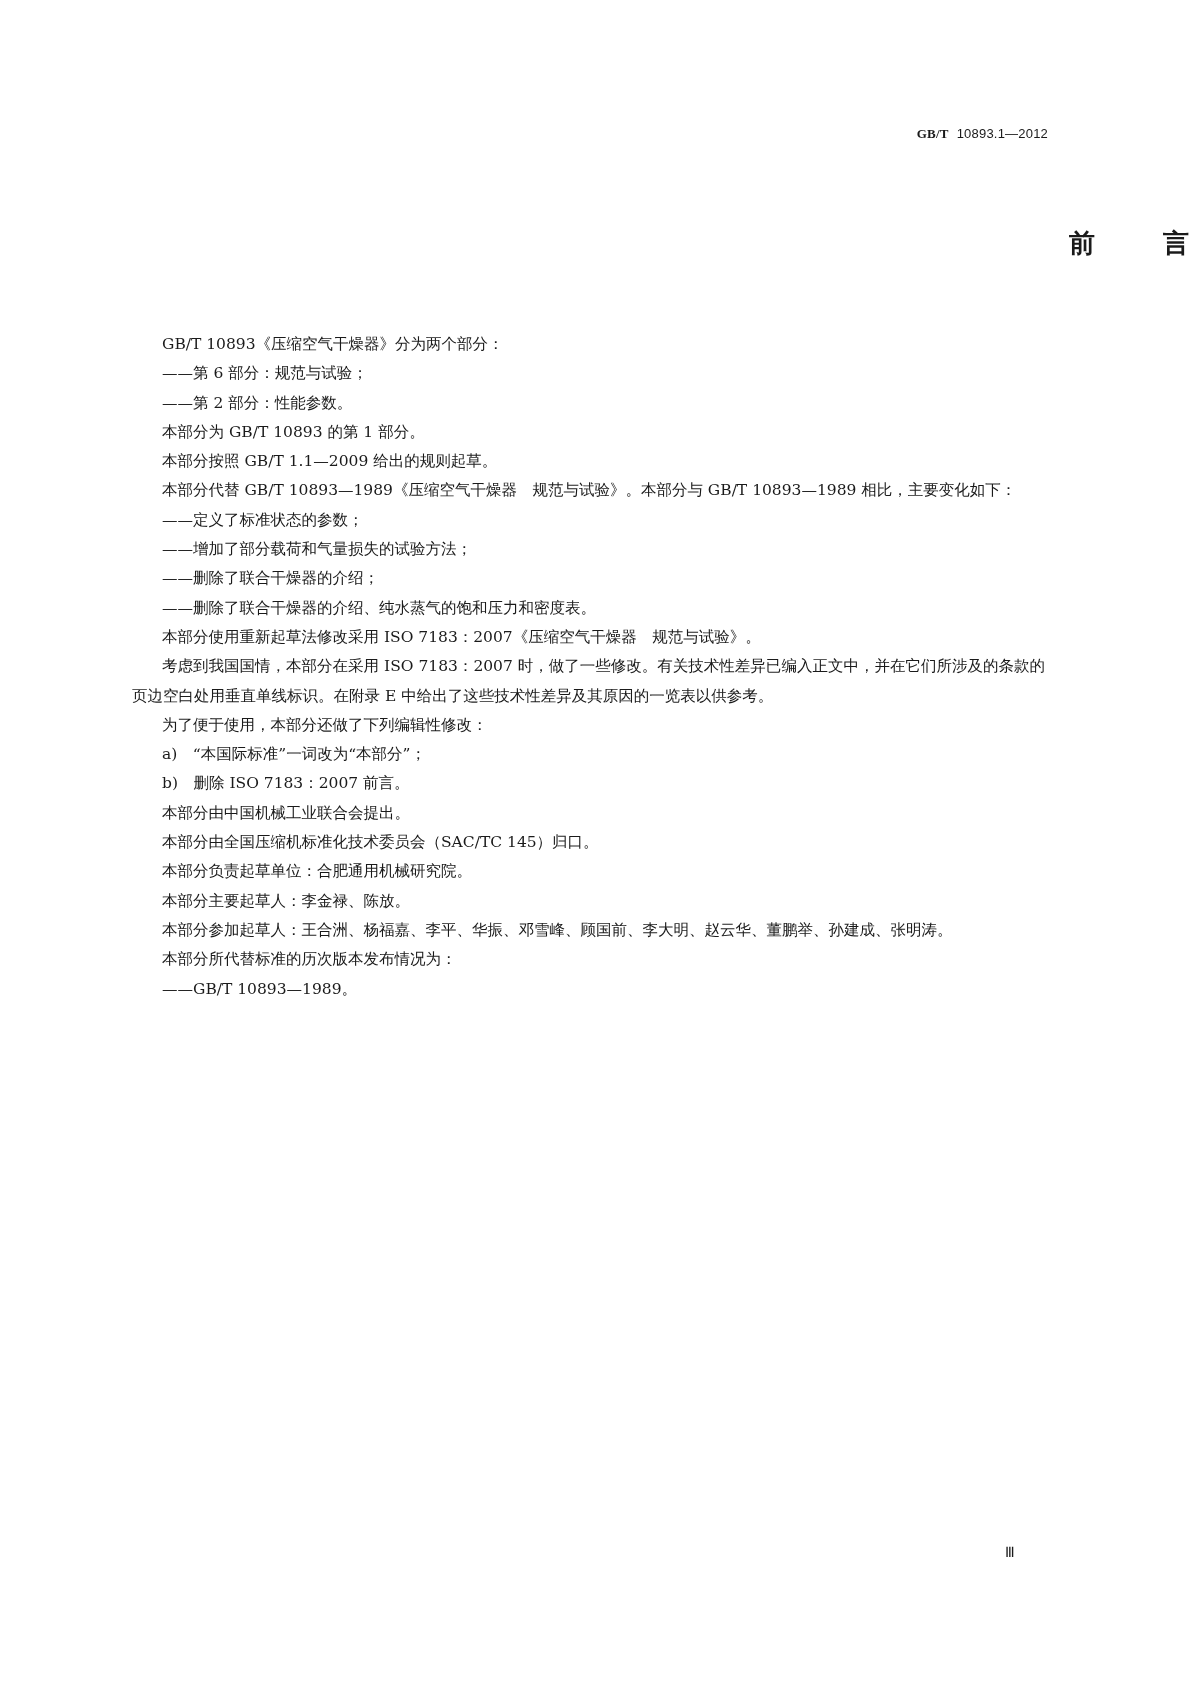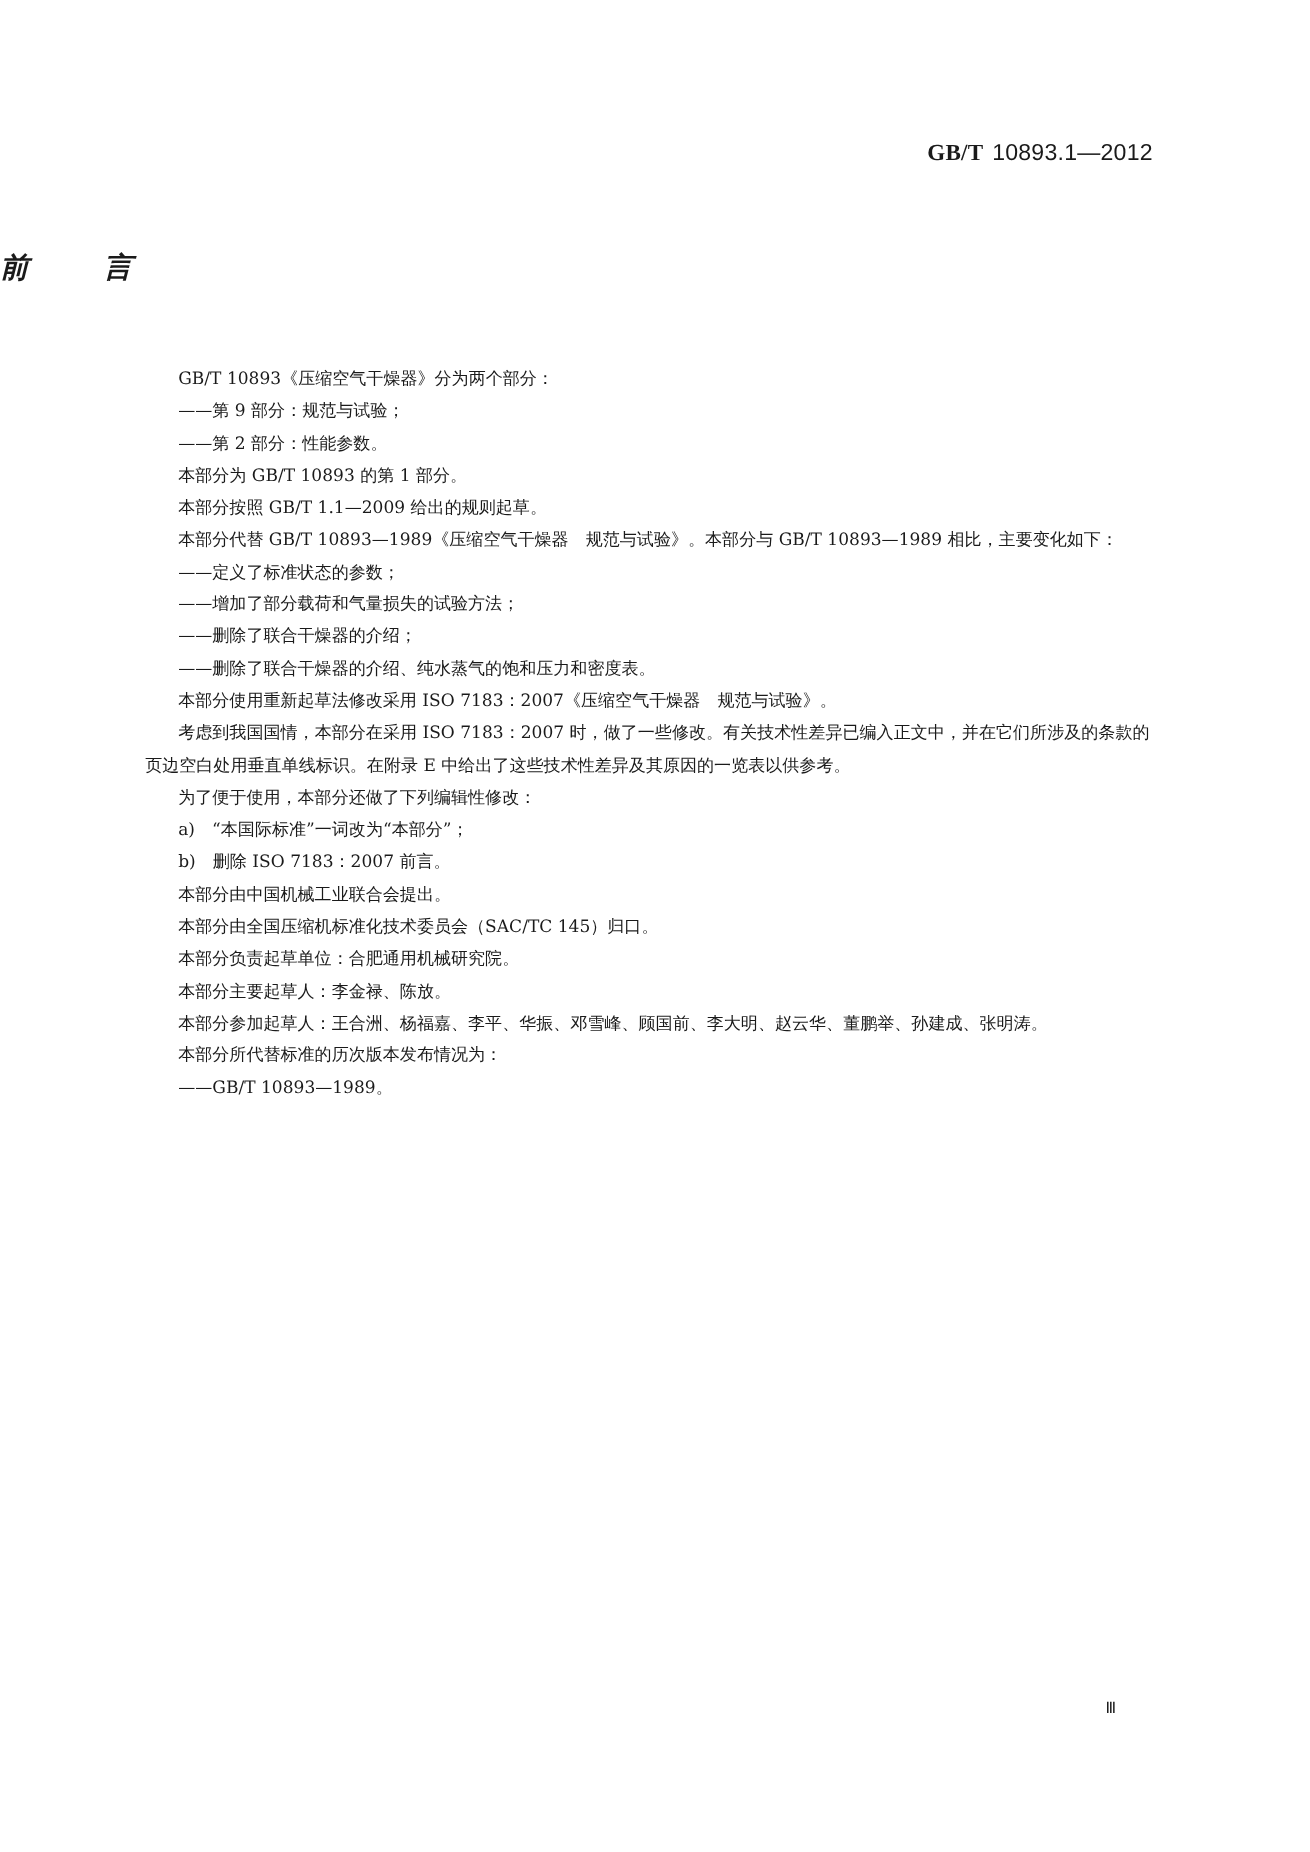--- a/index.html
+++ b/index.html
@@ -1,22 +1,22 @@
 <!DOCTYPE html>
 <html><head>
 <meta charset="utf-8">
 <style>
   html, body { margin: 0; padding: 0; background: #ffffff; }
   body { width: 1191px; height: 1684px; position: relative; overflow: hidden;
          font-family: "DejaVu Serif", "Liberation Serif", serif; color: #1a1a1a; }
-  .header-code { position: absolute; top: 126px; right: 143px; font-size: 21px; letter-spacing: 0.2px; }
+  .header-code { position: absolute; top: 126px; right: 143px; font-size: 13px; letter-spacing: 0.2px; }
   .header-code .gb { font-family: "Liberation Serif", serif; font-weight: bold; }
   .header-code .num { font-family: "Liberation Sans", sans-serif; margin-left: 8px; }
-  .title { position: absolute; top: 226px; left: 0; width: 100%; text-align: left;
-           font-family: "DejaVu Sans", sans-serif; font-weight: bold; font-size: 26px; letter-spacing: 2px; font-style: italic; }
+  .title { position: absolute; top: 226px; left: 0; width: 100%; text-align: right;
+           font-family: "DejaVu Sans", sans-serif; font-weight: bold; font-size: 26px; letter-spacing: 2px; }
   .title span { display: inline-block; }
   .title .gap { width: 66px; }
   .body { position: absolute; top: 330px; left: 132px; width: 913px; font-size: 15.5px; line-height: 29.3px; }
   .p { margin: 0; }
   .indent { text-indent: 30px; }
   .just { text-align: justify; text-align-last: left; }
   .folio { position: absolute; top: 1544px; left: 1005px; font-family: "Liberation Sans", sans-serif; font-size: 14px; }
 </style>
 </head>
 <body>
@@ -24,21 +24,21 @@
 <div class="header-code">
   <span class="gb">GB/T</span><span class="num">10893.1—2012</span>
 </div>
 
 <div class="title">
   <span>前</span><span class="gap"></span><span>言</span>
 </div>
 
 <div class="body">
   <p class="p indent">GB/T 10893《压缩空气干燥器》分为两个部分：</p>
-  <p class="p indent">——第 9 部分：规范与试验；</p>
+  <p class="p indent">——第 6 部分：规范与试验；</p>
   <p class="p indent">——第 2 部分：性能参数。</p>
   <p class="p indent">本部分为 GB/T 10893 的第 1 部分。</p>
   <p class="p indent">本部分按照 GB/T 1.1—2009 给出的规则起草。</p>
   <p class="p indent just">本部分代替 GB/T 10893—1989《压缩空气干燥器　规范与试验》。本部分与 GB/T 10893—1989 相比，主要变化如下：</p>
   <p class="p indent">——定义了标准状态的参数；</p>
   <p class="p indent">——增加了部分载荷和气量损失的试验方法；</p>
   <p class="p indent">——删除了联合干燥器的介绍；</p>
   <p class="p indent">——删除了联合干燥器的介绍、纯水蒸气的饱和压力和密度表。</p>
   <p class="p indent">本部分使用重新起草法修改采用 ISO 7183：2007《压缩空气干燥器　规范与试验》。</p>
   <p class="p indent just">考虑到我国国情，本部分在采用 ISO 7183：2007 时，做了一些修改。有关技术性差异已编入正文中，并在它们所涉及的条款的页边空白处用垂直单线标识。在附录 E 中给出了这些技术性差异及其原因的一览表以供参考。</p>

